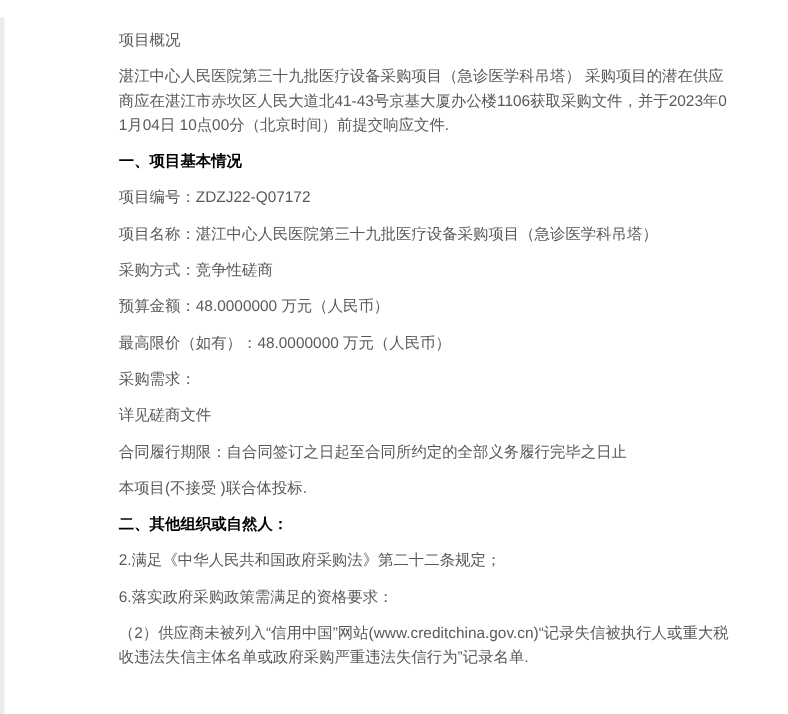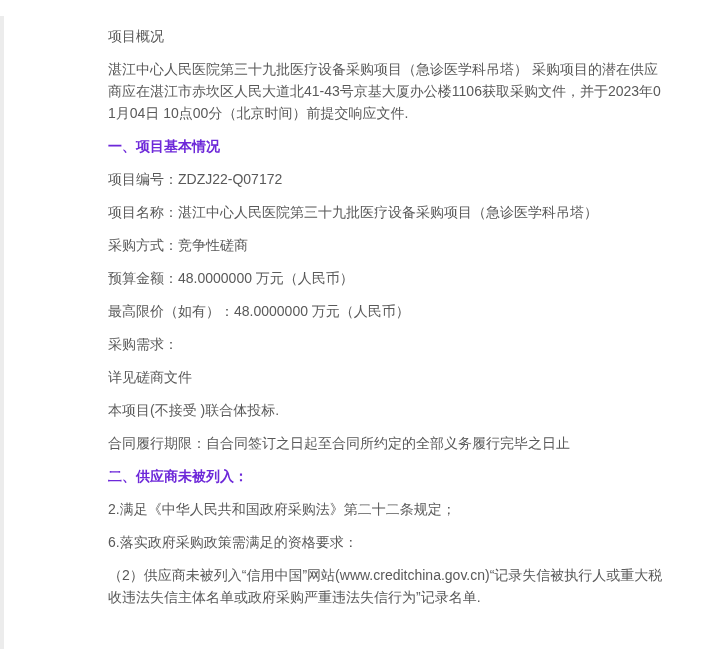--- a/index.html
+++ b/index.html
@@ -37,21 +37,21 @@
   }
   .para {
     line-height: 22px;
     margin: 11px 0;
     word-break: break-all;
   }
   .content .para:first-child {
     margin-top: 9px;
   }
   .section-title {
-    color: #6d28d9;
+    color: #000000;
     font-weight: bold;
   }
 </style>
 </head>
 <body>
 
 <div class="page">
   <div class="left-strip"></div>
 
   <div class="content">
@@ -69,25 +69,25 @@
     <p class="para">采购方式：竞争性磋商</p>
 
     <p class="para">预算金额：48.0000000 万元（人民币）</p>
 
     <p class="para">最高限价（如有）：48.0000000 万元（人民币）</p>
 
     <p class="para">采购需求：</p>
 
     <p class="para">详见磋商文件</p>
 
+    <p class="para">合同履行期限：自合同签订之日起至合同所约定的全部义务履行完毕之日止</p>
+
     <p class="para">本项目(不接受 )联合体投标.</p>
 
-    <p class="para">合同履行期限：自合同签订之日起至合同所约定的全部义务履行完毕之日止</p>
-
-    <p class="para section-title">二、供应商未被列入：</p>
+    <p class="para section-title">二、其他组织或自然人：</p>
 
     <p class="para">2.满足《中华人民共和国政府采购法》第二十二条规定；</p>
 
     <p class="para">6.落实政府采购政策需满足的资格要求：</p>
 
 
     <p class="para">（2）供应商未被列入“信用中国”网站(www.creditchina.gov.cn)“记录失信被执行人或重大税收违法失信主体名单或政府采购严重违法失信行为”记录名单.</p>
 
   </div>
 </div>

